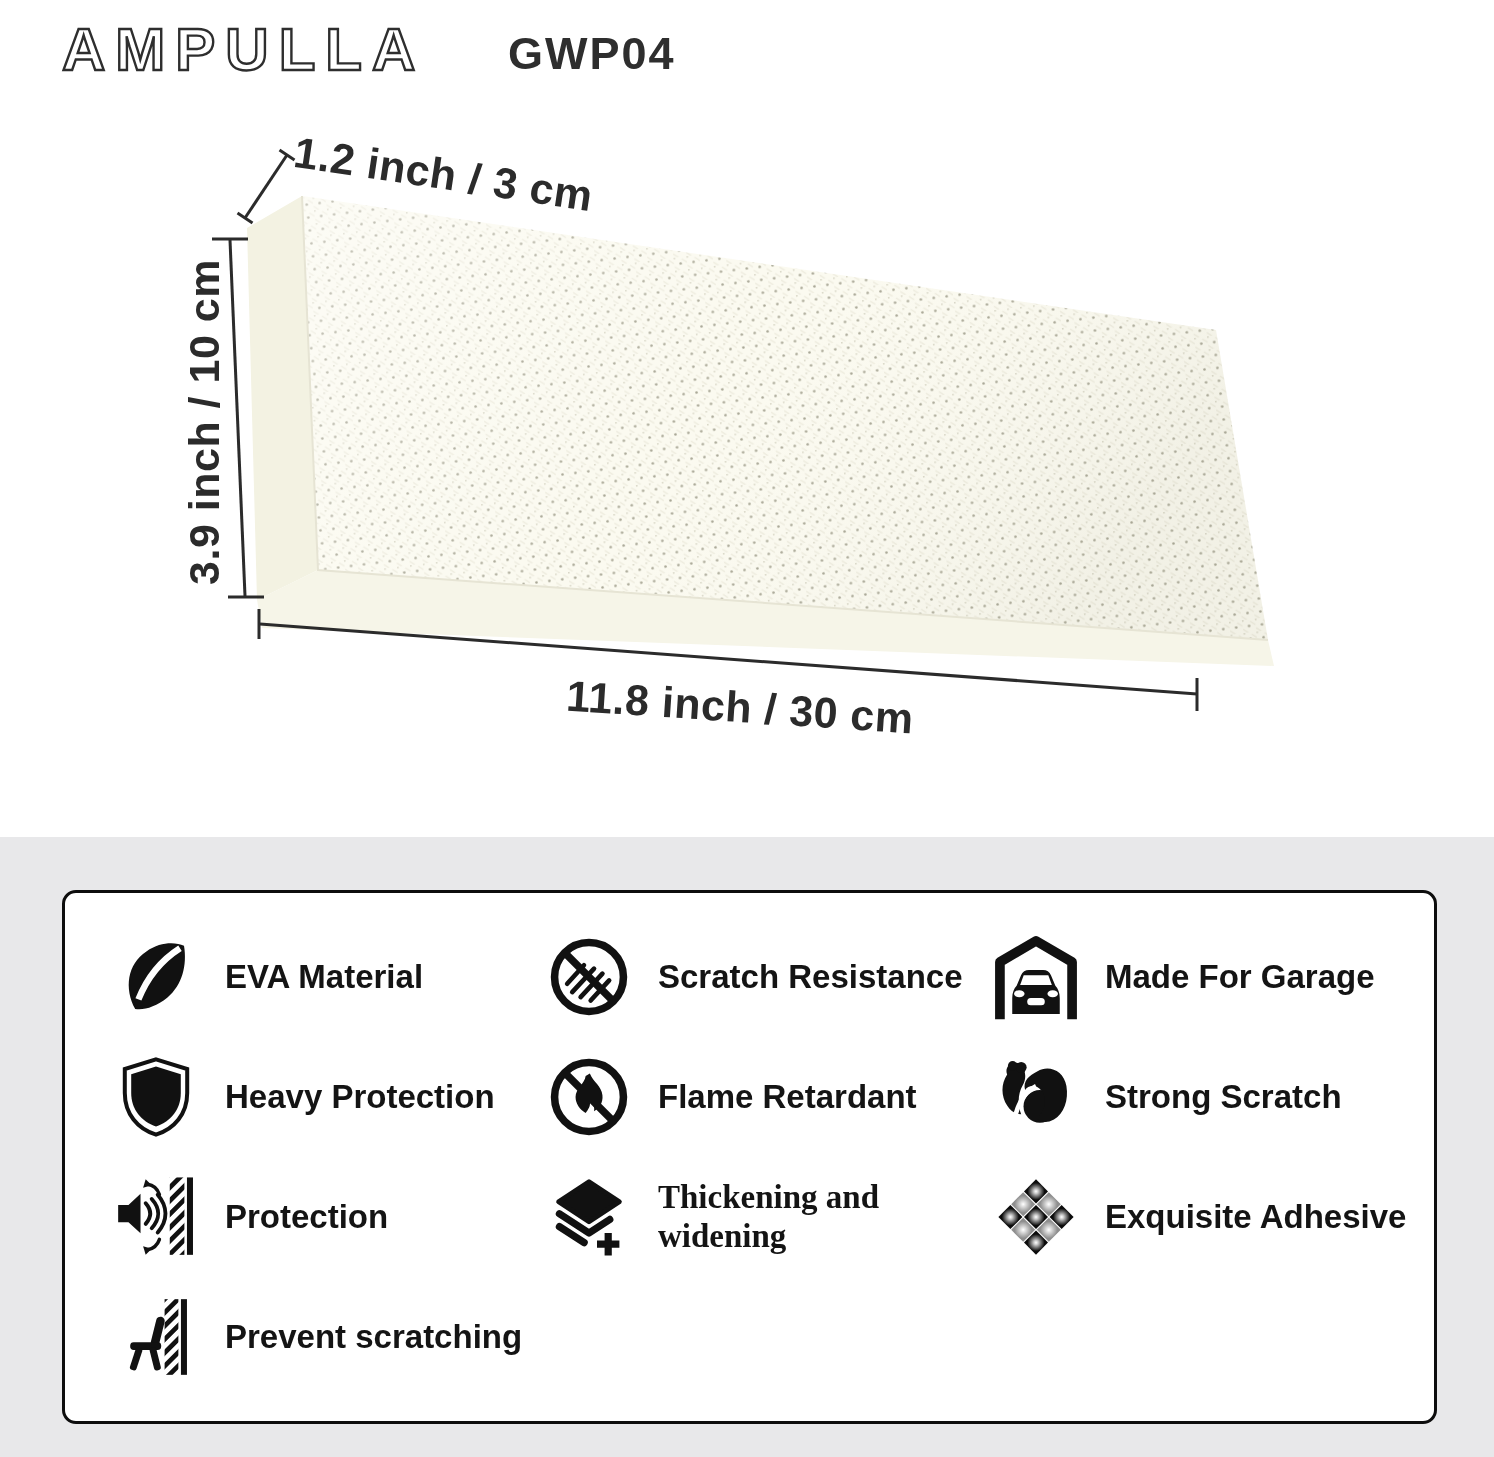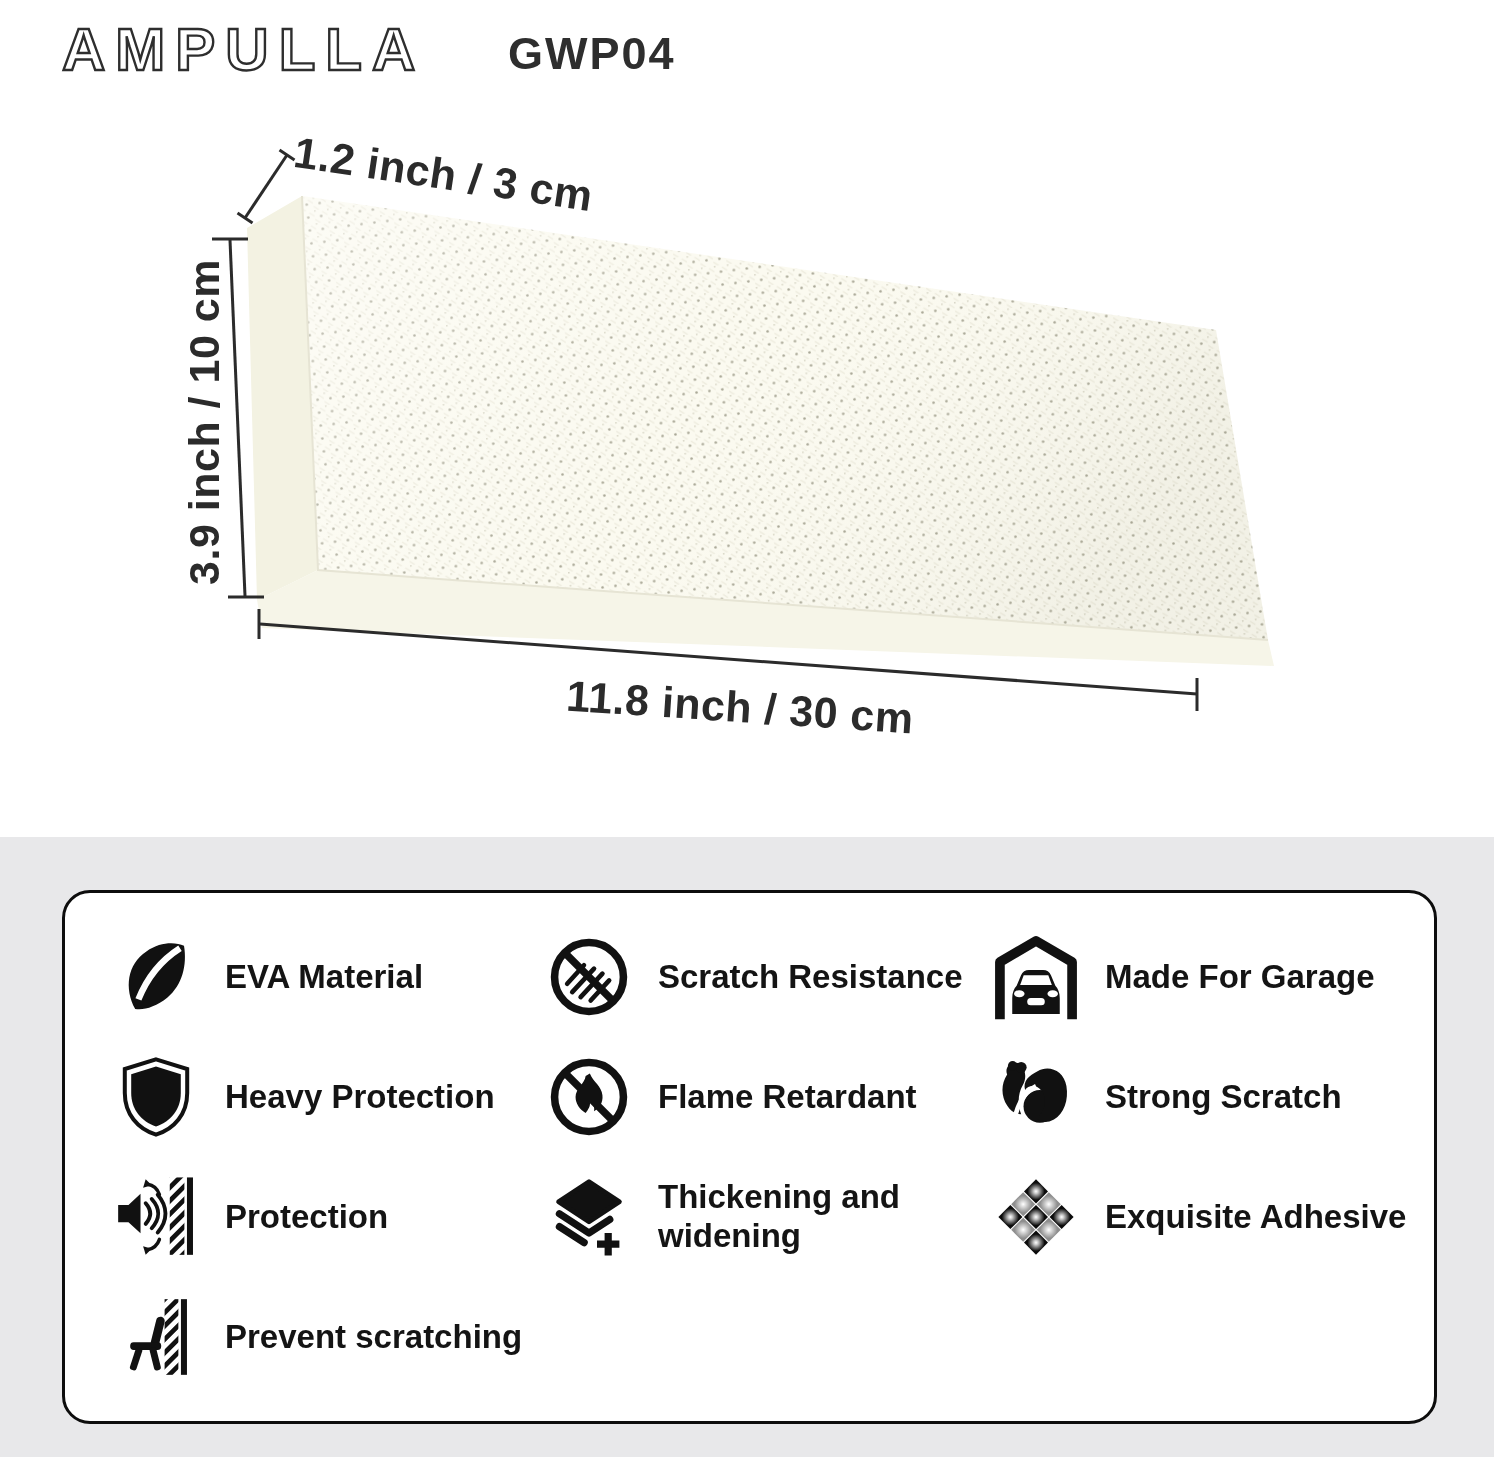--- a/index.html
+++ b/index.html
@@ -21,28 +21,28 @@
   .dim-height{left:16px;top:399px;width:374px;height:46px;text-align:center;
     transform:rotate(-90deg);font-size:43px;}
   .dim-width{left:480px;top:683px;width:520px;text-align:center;transform:rotate(3.8deg);font-size:43px;}
   
   .feature-section{
     position:absolute;left:0;top:837px;width:1494px;height:620px;
     background:#e8e8ea;
   }
   .feature-card{
     position:absolute;left:62px;top:53px;width:1375px;height:534px;
-    box-sizing:border-box;background:#ffffff;border:3px solid #0d0d0d;border-radius:28px;
+    box-sizing:border-box;background:#ffffff;border:3px solid #0d0d0d;border-radius:14px;
     display:grid;grid-template-columns:433px 447px 1fr;grid-template-rows:repeat(4,1fr);
     padding:24px 16px 24px 46px;align-items:center;
   }
   .feat{display:flex;align-items:center;gap:24px;}
   .feat .ic{flex:none;width:90px;display:flex;align-items:center;justify-content:center;}
   .feat .lbl{font-size:33px;font-weight:700;color:#141414;line-height:1.18;}
-  .feat.wrap .lbl{max-width:260px;}
+  .feat.wrap .lbl{max-width:260px;font-family:Liberation Serif, serif;}
   svg{display:block;}
 </style>
 </head>
 <body>
 
 <svg width="0" height="0" style="position:absolute" aria-hidden="true">
   <defs>
     <pattern id="padTex" width="13" height="13" patternUnits="userSpaceOnUse" patternTransform="rotate(-7)">
       <rect width="13" height="13" fill="#fbfaf0"></rect>
       <path d="M0 9 L5 13 M8 2 L13 6" stroke="#efede0" stroke-width="1.6" fill="none"></path>

